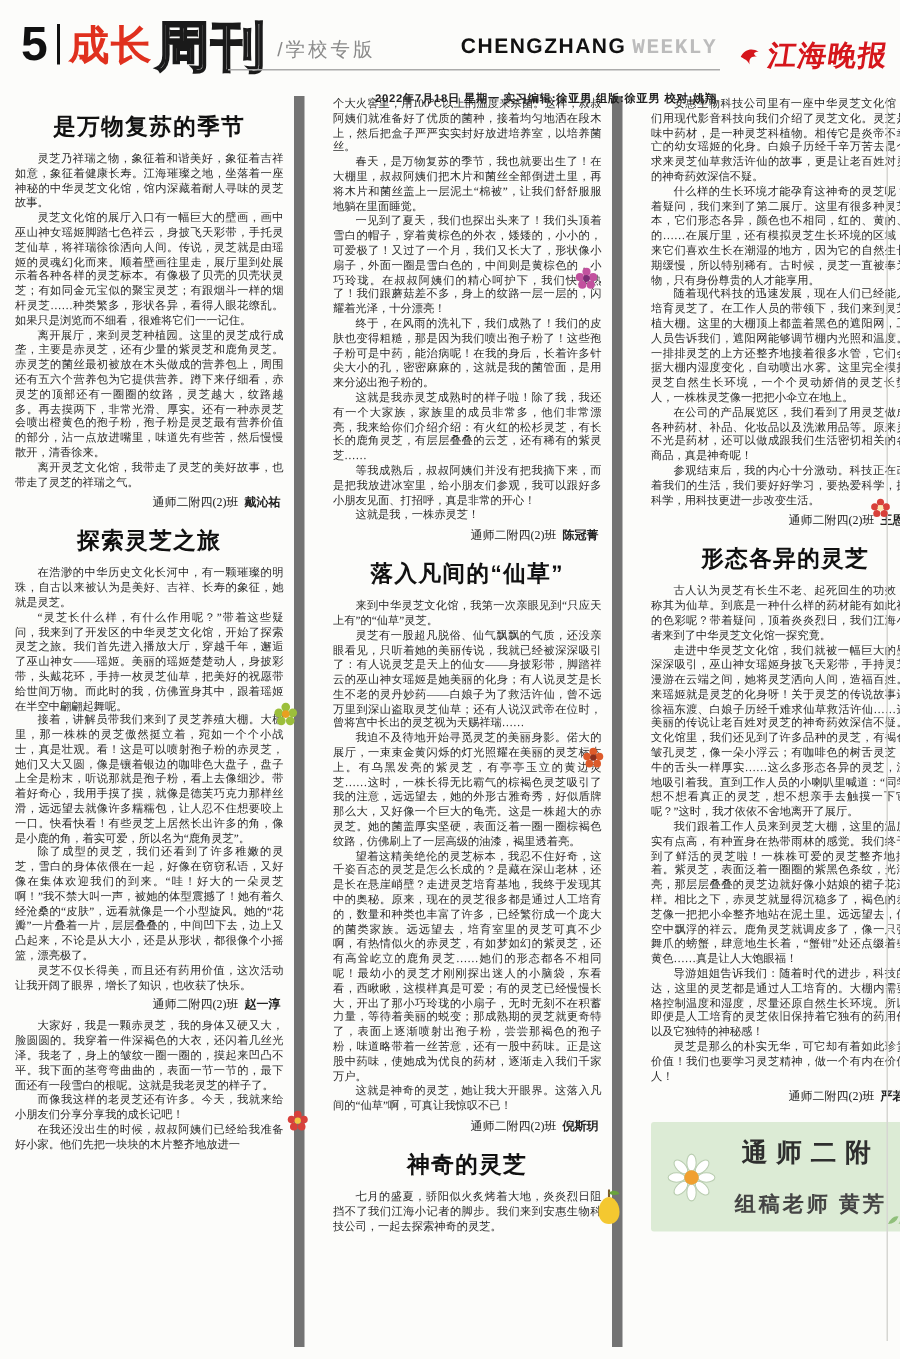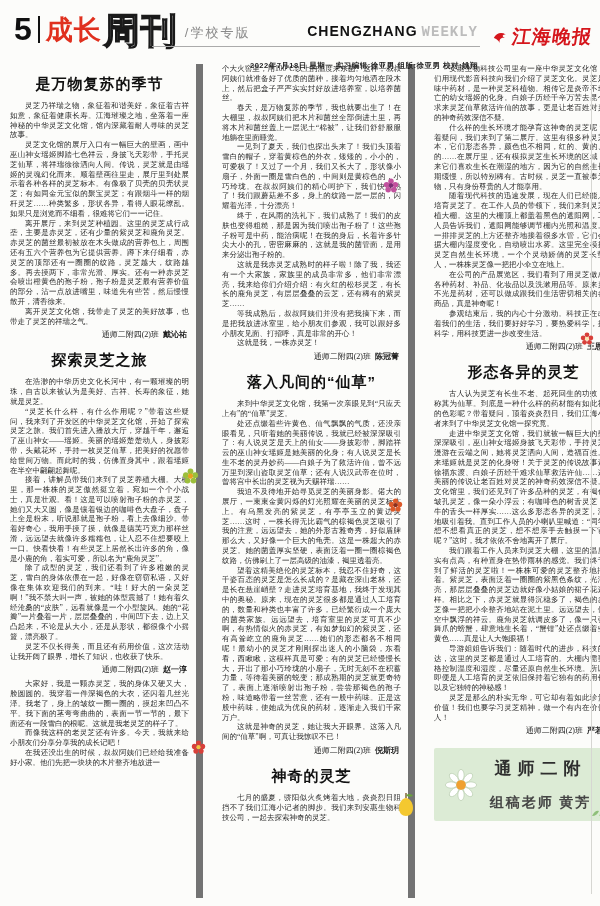--- a/index.html
+++ b/index.html
@@ -97,21 +97,21 @@
         <p class="para cont">个大火窖里，用100℃以上的温度来杀菌。这样，叔叔阿姨们就准备好了优质的菌种，接着均匀地洒在段木上，然后把盒子严严实实封好放进培养室，以培养菌丝。</p>
         <p class="para">春天，是万物复苏的季节，我也就要出生了！在大棚里，叔叔阿姨们把木片和菌丝全部倒进土里，再将木片和菌丝盖上一层泥土“棉被”，让我们舒舒服服地躺在里面睡觉。</p>
         <p class="para">一见到了夏天，我们也探出头来了！我们头顶着雪白的帽子，穿着黄棕色的外衣，矮矮的，小小的，可爱极了！又过了一个月，我们又长大了，形状像小扇子，外面一圈是雪白色的，中间则是黄棕色的，小巧玲珑。在叔叔阿姨们的精心呵护下，我们快成熟了！我们跟蘑菇差不多，身上的纹路一层一层的，闪耀着光泽，十分漂亮！</p>
         <p class="para">终于，在风雨的洗礼下，我们成熟了！我们的皮肤也变得粗糙，那是因为我们喷出孢子粉了！这些孢子粉可是中药，能治病呢！在我的身后，长着许多针尖大小的孔，密密麻麻的，这就是我的菌管面，是用来分泌出孢子粉的。</p>
         <p class="para">这就是我赤灵芝成熟时的样子啦！除了我，我还有一个大家族，家族里的成员非常多，他们非常漂亮，我来给你们介绍介绍：有火红的松杉灵芝，有长长的鹿角灵芝，有层层叠叠的云芝，还有稀有的紫灵芝……</p>
         <p class="para">等我成熟后，叔叔阿姨们并没有把我摘下来，而是把我放进冰室里，给小朋友们参观，我可以跟好多小朋友见面、打招呼，真是非常的开心！</p>
         <p class="para">这就是我，一株赤灵芝！</p>
         <p class="byline"><span class="bl-cls">通师二附四(2)班</span><span class="bl-name">陈冠菁</span></p>
         <h2 class="a-title">落入凡间的“仙草”</h2>
         <p class="para">来到中华灵芝文化馆，我第一次亲眼见到“只应天上有”的“仙草”灵芝。</p>
-        <p class="para">处还点缀着些许黄色、仙气飘飘的气质，还没亲眼看见，只听着她的美丽传说，我就已经被深深吸引了：有人说灵芝是天上的仙女——身披彩带，脚踏祥云的巫山神女瑶姬是她美丽的化身；有人说灵芝是长生不老的灵丹妙药——白娘子为了救活许仙，曾不远万里到深山盗取灵芝仙草；还有人说汉武帝在位时，曾将宫中长出的灵芝视为天赐祥瑞……</p>
+        <p class="para">灵芝有一股超凡脱俗、仙气飘飘的气质，还没亲眼看见，只听着她的美丽传说，我就已经被深深吸引了：有人说灵芝是天上的仙女——身披彩带，脚踏祥云的巫山神女瑶姬是她美丽的化身；有人说灵芝是长生不老的灵丹妙药——白娘子为了救活许仙，曾不远万里到深山盗取灵芝仙草；还有人说汉武帝在位时，曾将宫中长出的灵芝视为天赐祥瑞……</p>
         <p class="para">我迫不及待地开始寻觅灵芝的美丽身影。偌大的展厅，一束束金黄闪烁的灯光照耀在美丽的灵芝标本上。有乌黑发亮的紫灵芝，有亭亭玉立的黄边灵芝……这时，一株长得无比霸气的棕褐色灵芝吸引了我的注意，远远望去，她的外形古雅奇秀，好似盾牌那么大，又好像一个巨大的龟壳。这是一株超大的赤灵芝。她的菌盖厚实坚硬，表面泛着一圈一圈棕褐色纹路，仿佛刷上了一层高级的油漆，褐里透着亮。</p>
         <p class="para">望着这精美绝伦的灵芝标本，我忍不住好奇，这千姿百态的灵芝是怎么长成的？是藏在深山老林，还是长在悬崖峭壁？走进灵芝培育基地，我终于发现其中的奥秘。原来，现在的灵芝很多都是通过人工培育的，数量和种类也丰富了许多，已经繁衍成一个庞大的菌类家族。远远望去，培育室里的灵芝可真不少啊，有热情似火的赤灵芝，有如梦如幻的紫灵芝，还有高耸屹立的鹿角灵芝……她们的形态都各不相同呢！最幼小的灵芝才刚刚探出迷人的小脑袋，东看看，西瞅瞅，这模样真是可爱；有的灵芝已经慢慢长大，开出了那小巧玲珑的小扇子，无时无刻不在积蓄力量，等待着美丽的蜕变；那成熟期的灵芝就更奇特了，表面上逐渐喷射出孢子粉，尝尝那褐色的孢子粉，味道略带着一丝苦意，还有一股中药味。正是这股中药味，使她成为优良的药材，逐渐走入我们千家万户。</p>
         <p class="para">这就是神奇的灵芝，她让我大开眼界。这落入凡间的“仙草”啊，可真让我惊叹不已！</p>
         <p class="byline"><span class="bl-cls">通师二附四(2)班</span><span class="bl-name">倪斯玥</span></p>
         <h2 class="a-title">神奇的灵芝</h2>
         <p class="para">七月的盛夏，骄阳似火炙烤着大地，炎炎烈日阻挡不了我们江海小记者的脚步。我们来到安惠生物科技公司，一起去探索神奇的灵芝。</p>
       </div>
       <div class="col">
         <p class="para">安惠生物科技公司里有一座中华灵芝文化馆，他们用现代影音科技向我们介绍了灵芝文化。灵芝是一味中药材，是一种灵芝科植物。相传它是炎帝不幸夭亡的幼女瑶姬的化身。白娘子历经千辛万苦去昆仑山求来灵芝仙草救活许仙的故事，更是让老百姓对灵芝的神奇药效深信不疑。</p>
         <p class="para">什么样的生长环境才能孕育这神奇的灵芝呢？带着疑问，我们来到了第二展厅。这里有很多种灵芝标本，它们形态各异，颜色也不相同，红的、黄的、紫的……在展厅里，还有模拟灵芝生长环境的区域，原来它们喜欢生长在潮湿的地方，因为它的自然生长周期缓慢，所以特别稀有。古时候，灵芝一直被奉为仙物，只有身份尊贵的人才能享用。</p>

